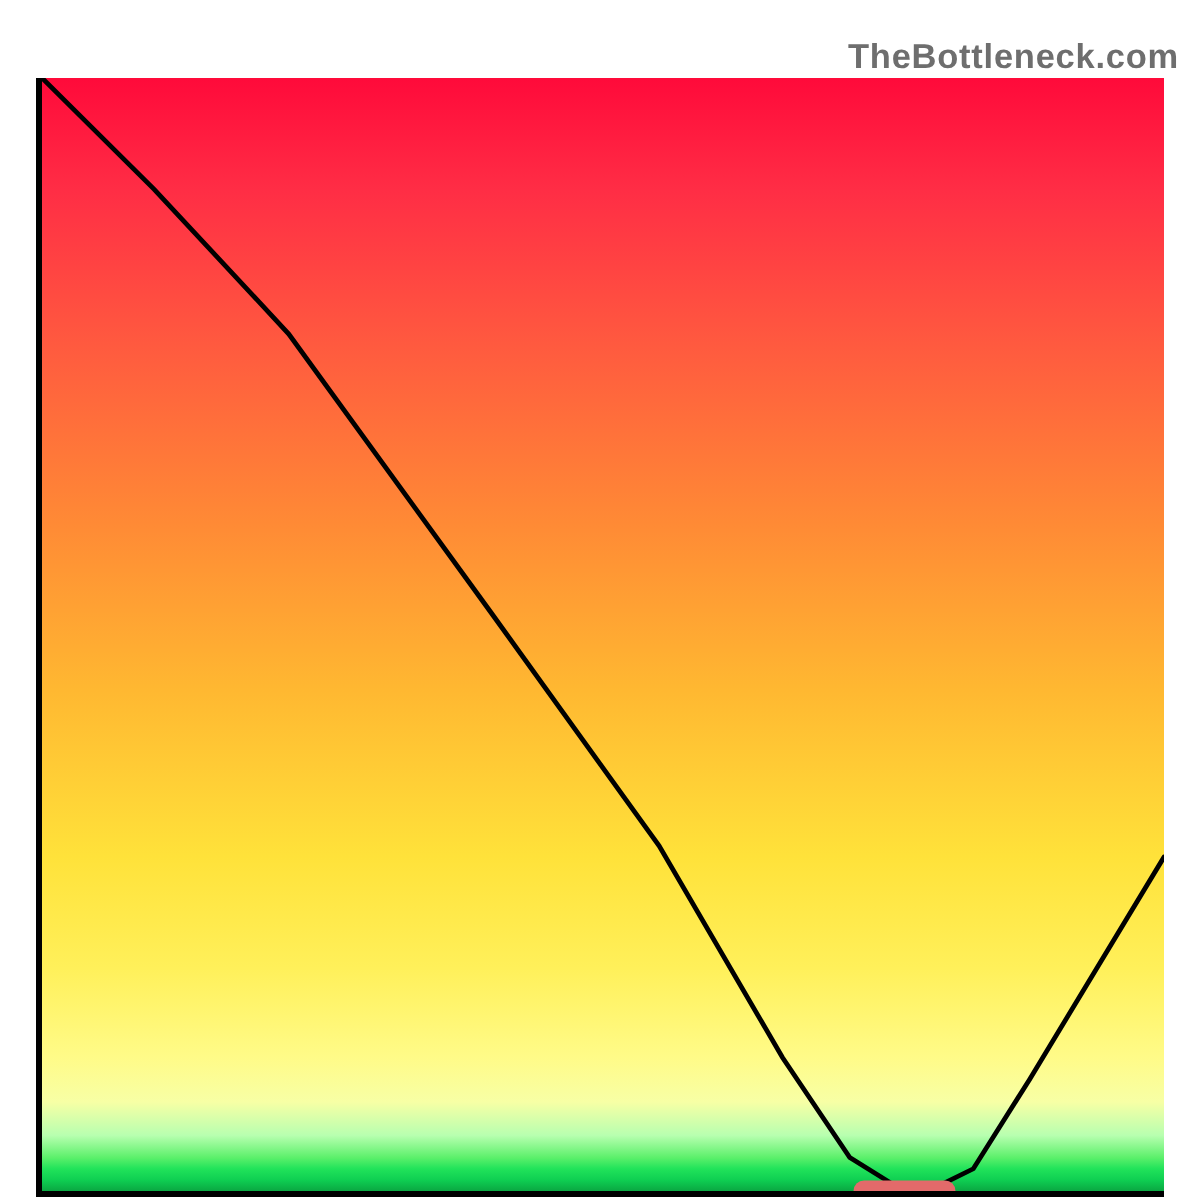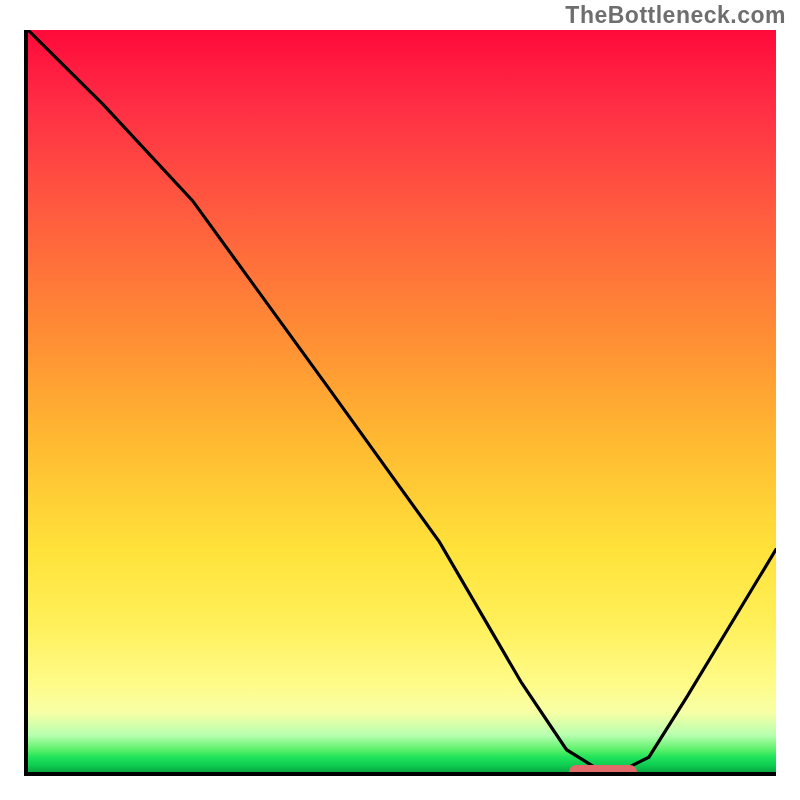--- a/index.html
+++ b/index.html
@@ -7,20 +7,21 @@
     padding: 0;
     width: 800px;
     height: 800px;
     background: #ffffff;
     font-family: Arial, Helvetica, sans-serif;
   }
   .wrap {
     position: relative;
     width: 800px;
     height: 591px;
+    margin-top: 22px;
   }
   .watermark {
     position: absolute;
     top: 2px;
     right: 14px;
     font-size: 23px;
     font-weight: 600;
     color: #6e6e6e;
     letter-spacing: 0.5px;
   }

